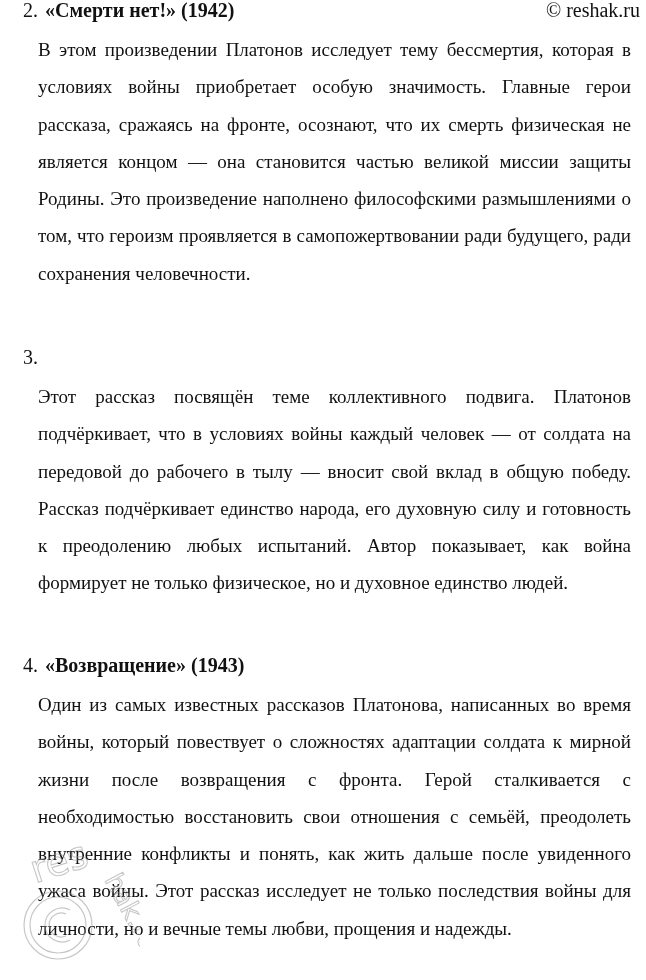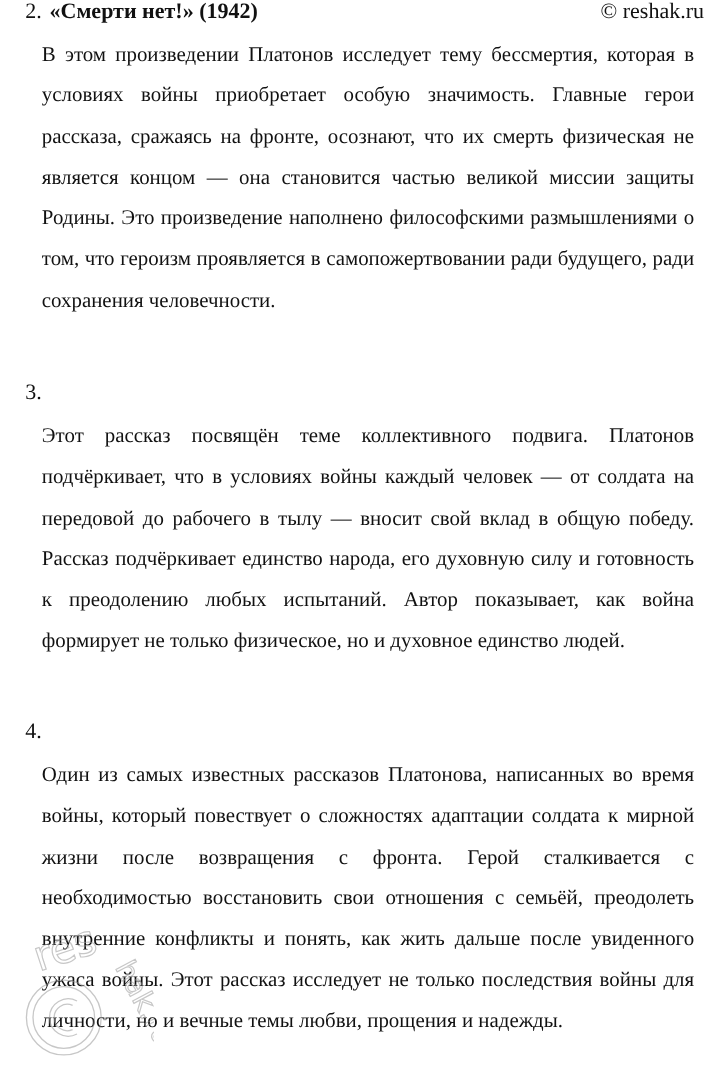--- a/index.html
+++ b/index.html
@@ -90,20 +90,21 @@
   <div class="section" style="top:345px;">
     <div class="heading">
       <span class="num">3.</span>
     </div>
     <p class="para" style="top:33px;">Этот рассказ посвящён теме коллективного подвига. Платонов подчёркивает, что в условиях войны каждый человек — от солдата на передовой до рабочего в тылу — вносит свой вклад в общую победу. Рассказ подчёркивает единство народа, его духовную силу и готовность к преодолению любых испытаний. Автор показывает, как война формирует не только физическое, но и духовное единство людей.</p>
   </div>
 
   <div class="section" style="top:653px;">
     <div class="heading">
       <span class="num">4.</span>
+      <span class="title">«Возвращение» (1943)</span>
     </div>
     <p class="para" style="top:33px;">Один из самых известных рассказов Платонова, написанных во время войны, который повествует о сложностях адаптации солдата к мирной жизни после возвращения с фронта. Герой сталкивается с необходимостью восстановить свои отношения с семьёй, преодолеть внутренние конфликты и понять, как жить дальше после увиденного ужаса войны. Этот рассказ исследует не только последствия войны для личности, но и вечные темы любви, прощения и надежды.</p>
   </div>
 
   <svg class="watermark" viewBox="0 0 130 140" xmlns="http://www.w3.org/2000/svg">
     <circle cx="48" cy="95" r="34" fill="none" stroke="#9a9a9a" stroke-width="1.2"></circle>
     <circle cx="48" cy="95" r="28" fill="none" stroke="#9a9a9a" stroke-width="1.2"></circle>
     <path d="M60 80 A17 17 0 1 0 60 110" fill="none" stroke="#9a9a9a" stroke-width="1.2"></path>
     <path d="M56 84 A12 12 0 1 0 56 106" fill="none" stroke="#9a9a9a" stroke-width="1.2"></path>
     <text x="22" y="48" transform="rotate(-18 40 40)" font-family="DejaVu Sans, sans-serif" font-size="38" fill="none" stroke="#9a9a9a" stroke-width="1.1">res</text>

